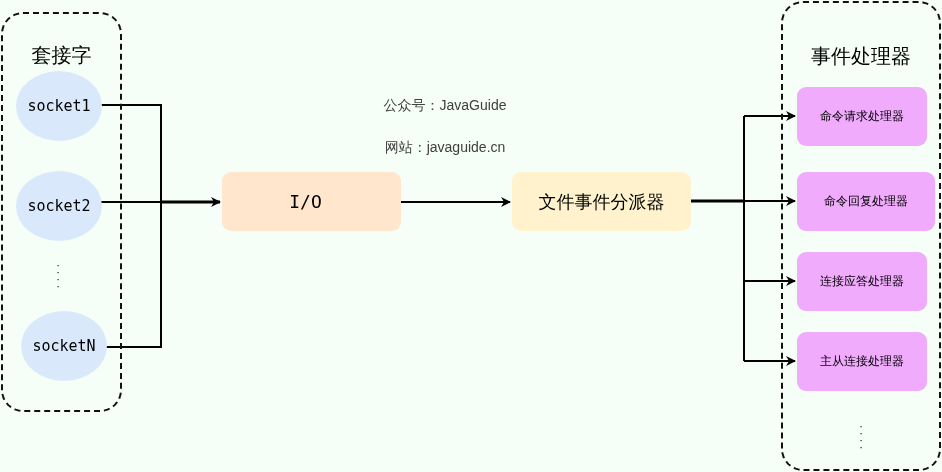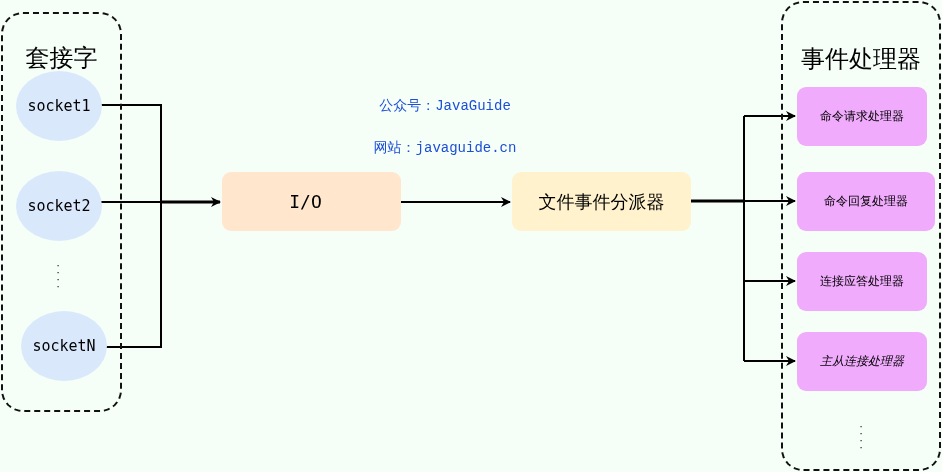--- a/index.html
+++ b/index.html
@@ -1,27 +1,27 @@
 <!DOCTYPE html>
 <html><head>
   <meta charset="utf-8">
   <style>
     * { box-sizing: border-box; margin: 0; padding: 0; }
     html, body { width: 942px; height: 472px; overflow: hidden; }
     body { background: #f5fff7; position: relative; font-family: "DejaVu Sans", sans-serif; color: #000; }
     .group { position: absolute; border: 2px dashed #111; border-radius: 22px; }
-    .group-title { position: absolute; left: 0; right: 0; text-align: center; font-size: 24px; }
+    .group-title { position: absolute; left: 0; right: 0; text-align: center; font-size: 20px; }
     .ellipse { position: absolute; width: 86px; height: 70px; border-radius: 50%; background: #dae8fc; display: flex; align-items: center; justify-content: center; font-family: "DejaVu Sans Mono", monospace; font-size: 15px; }
     .box { position: absolute; border-radius: 9px; display: flex; align-items: center; justify-content: center; }
     .box.io { background: #ffe6cc; font-size: 18px; }
     .box.io span.mono { font-family: "DejaVu Sans Mono", monospace; margin-right: 12px; }
     .box.dispatch { background: #fff2cc; font-size: 18px; }
     .box.handler { background: #f0abfc; font-size: 12px; }
     .dots { position: absolute; width: 4px; font-size: 10px; line-height: 7px; text-align: center; }
-    .watermark { position: absolute; left: 350px; width: 190px; text-align: center; color: #1d4ed8; font-size: 14px; font-family: Liberation Mono, monospace; }
+    .watermark { position: absolute; left: 350px; width: 190px; text-align: center; color: #404040; font-size: 14px; font-family: Liberation Sans, sans-serif; }
     svg.lines { position: absolute; left: 0; top: 0; }
   </style>
 </head>
 <body>
 
 <svg class="lines" width="942" height="472">
   <defs>
     <marker id="arrow" markerWidth="10" markerHeight="10" refX="9" refY="5" orient="auto" markerUnits="userSpaceOnUse">
       <path d="M0,0 L10,5 L0,10 L3,5 Z" fill="#000"></path>
     </marker>
@@ -57,14 +57,14 @@
 </div>
 
 <div class="box dispatch" style="left:512px; top:172px; width:179px; height:59px;">文件事件分派器</div>
 
 <div class="group" style="left:781px; top:1px; width:160px; height:470px;">
   <div class="group-title" style="top:40px;">事件处理器</div>
 </div>
 <div class="box handler" style="left:797px; top:87px; width:130px; height:59px;">命令请求处理器</div>
 <div class="box handler" style="left:797px; top:172px; width:138px; height:59px;">命令回复处理器</div>
 <div class="box handler" style="left:797px; top:252px; width:130px; height:59px;">连接应答处理器</div>
-<div class="box handler" style="left:797px; top:332px; width:130px; height:59px;font-style:italic;">主从连接处理器</div>
+<div class="box handler" style="left:797px; top:332px; width:130px; height:59px;">主从连接处理器</div>
 <div class="dots" style="left:859px; top:423px;">·<br>·<br>·<br>·</div>
 
 </body></html>

